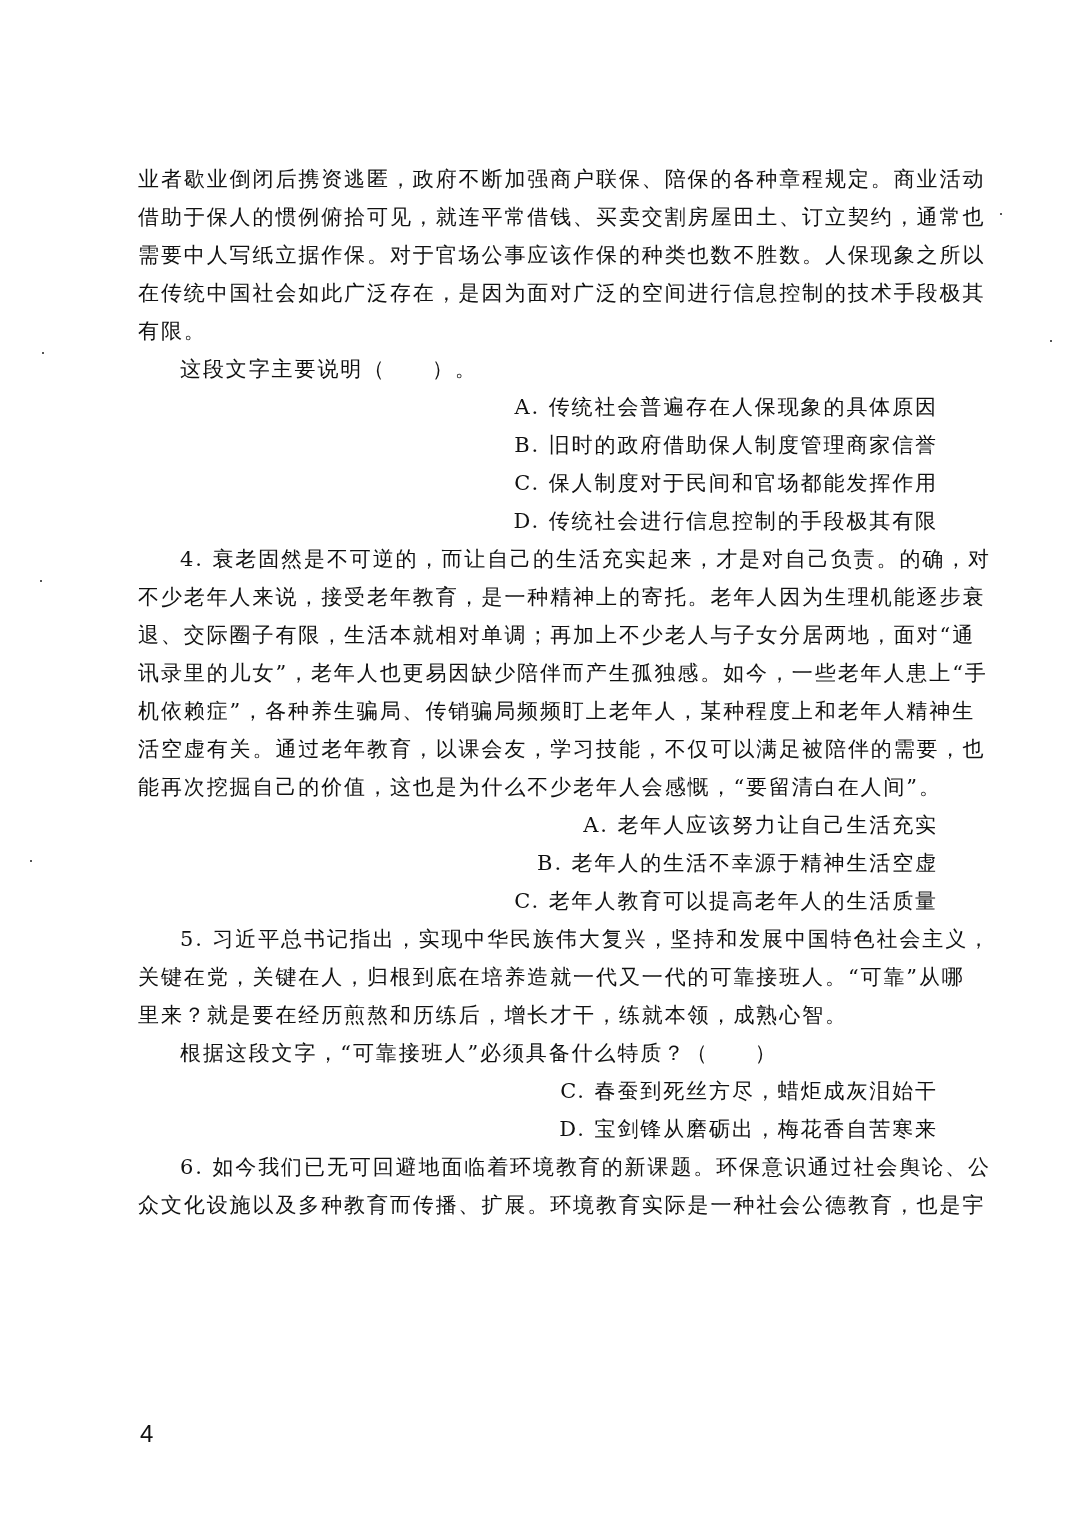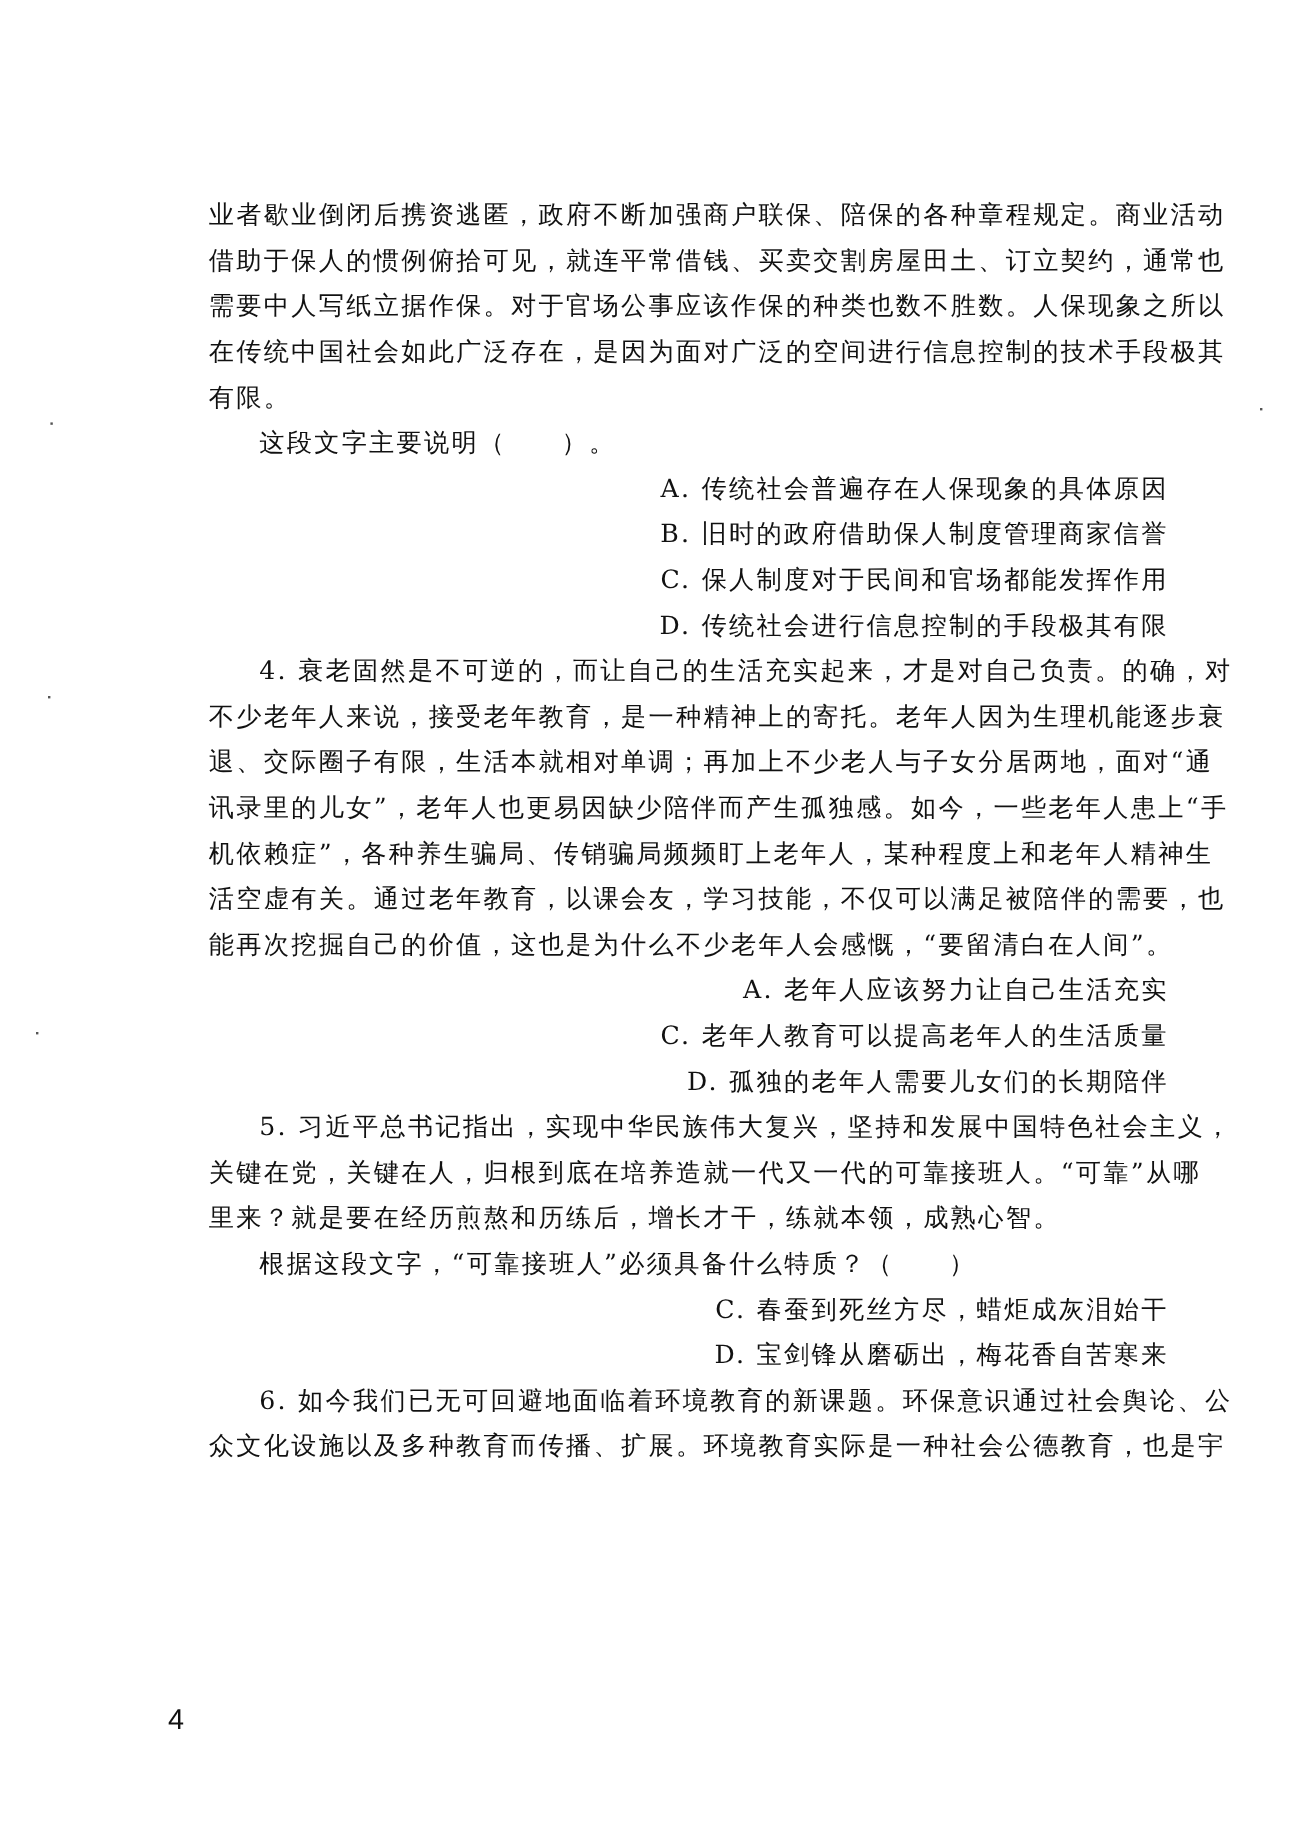--- a/index.html
+++ b/index.html
@@ -1,18 +1,18 @@
 <!DOCTYPE html>
 <html><head>
 <meta charset="utf-8">
 <style>
   html, body { margin: 0; padding: 0; background: #ffffff; }
   body { width: 1077px; height: 1518px; position: relative; overflow: hidden;
          font-family: "DejaVu Serif", "Liberation Serif", serif; color: #111; }
-  .page { position: absolute; left: 138px; top: 160px; width: 800px; margin-left: 36px; }
+  .page { position: absolute; left: 138px; top: 160px; width: 800px; }
   .line { height: 38px; line-height: 38px; font-size: 21px; white-space: nowrap;
           letter-spacing: 1.9px; }
   .indent { padding-left: 42px; }
   .opt { padding-left: 42px; text-align: right; }
   .page-number { position: absolute; left: 140px; top: 1420px; font-family: "Liberation Sans", sans-serif;
                  font-size: 24px; color: #111; }
   .speck { position: absolute; width: 2px; height: 2px; background: #555; }
 </style>
 </head>
 <body>
@@ -35,22 +35,22 @@
   <div>
     <div class="line indent">4. 衰老固然是不可逆的，而让自己的生活充实起来，才是对自己负责。的确，对</div>
     <div class="line">不少老年人来说，接受老年教育，是一种精神上的寄托。老年人因为生理机能逐步衰</div>
     <div class="line">退、交际圈子有限，生活本就相对单调；再加上不少老人与子女分居两地，面对“通</div>
     <div class="line">讯录里的儿女”，老年人也更易因缺少陪伴而产生孤独感。如今，一些老年人患上“手</div>
     <div class="line">机依赖症”，各种养生骗局、传销骗局频频盯上老年人，某种程度上和老年人精神生</div>
     <div class="line">活空虚有关。通过老年教育，以课会友，学习技能，不仅可以满足被陪伴的需要，也</div>
     <div class="line">能再次挖掘自己的价值，这也是为什么不少老年人会感慨，“要留清白在人间”。</div>
   </div>
   <div class="line opt">A. 老年人应该努力让自己生活充实</div>
+  <div class="line opt">B. 老年人的生活不幸源于精神生活空虚</div>
   <div class="line opt">C. 老年人教育可以提高老年人的生活质量</div>
-  <div class="line opt">D. 孤独的老年人需要儿女们的长期陪伴</div>
 
   <div>
     <div class="line indent">5. 习近平总书记指出，实现中华民族伟大复兴，坚持和发展中国特色社会主义，</div>
     <div class="line">关键在党，关键在人，归根到底在培养造就一代又一代的可靠接班人。“可靠”从哪</div>
     <div class="line">里来？就是要在经历煎熬和历练后，增长才干，练就本领，成熟心智。</div>
   </div>
   <div class="line indent">根据这段文字，“可靠接班人”必须具备什么特质？（　　）</div>
   <div class="line opt">C. 春蚕到死丝方尽，蜡炬成灰泪始干</div>
   <div class="line opt">D. 宝剑锋从磨砺出，梅花香自苦寒来</div>
 

